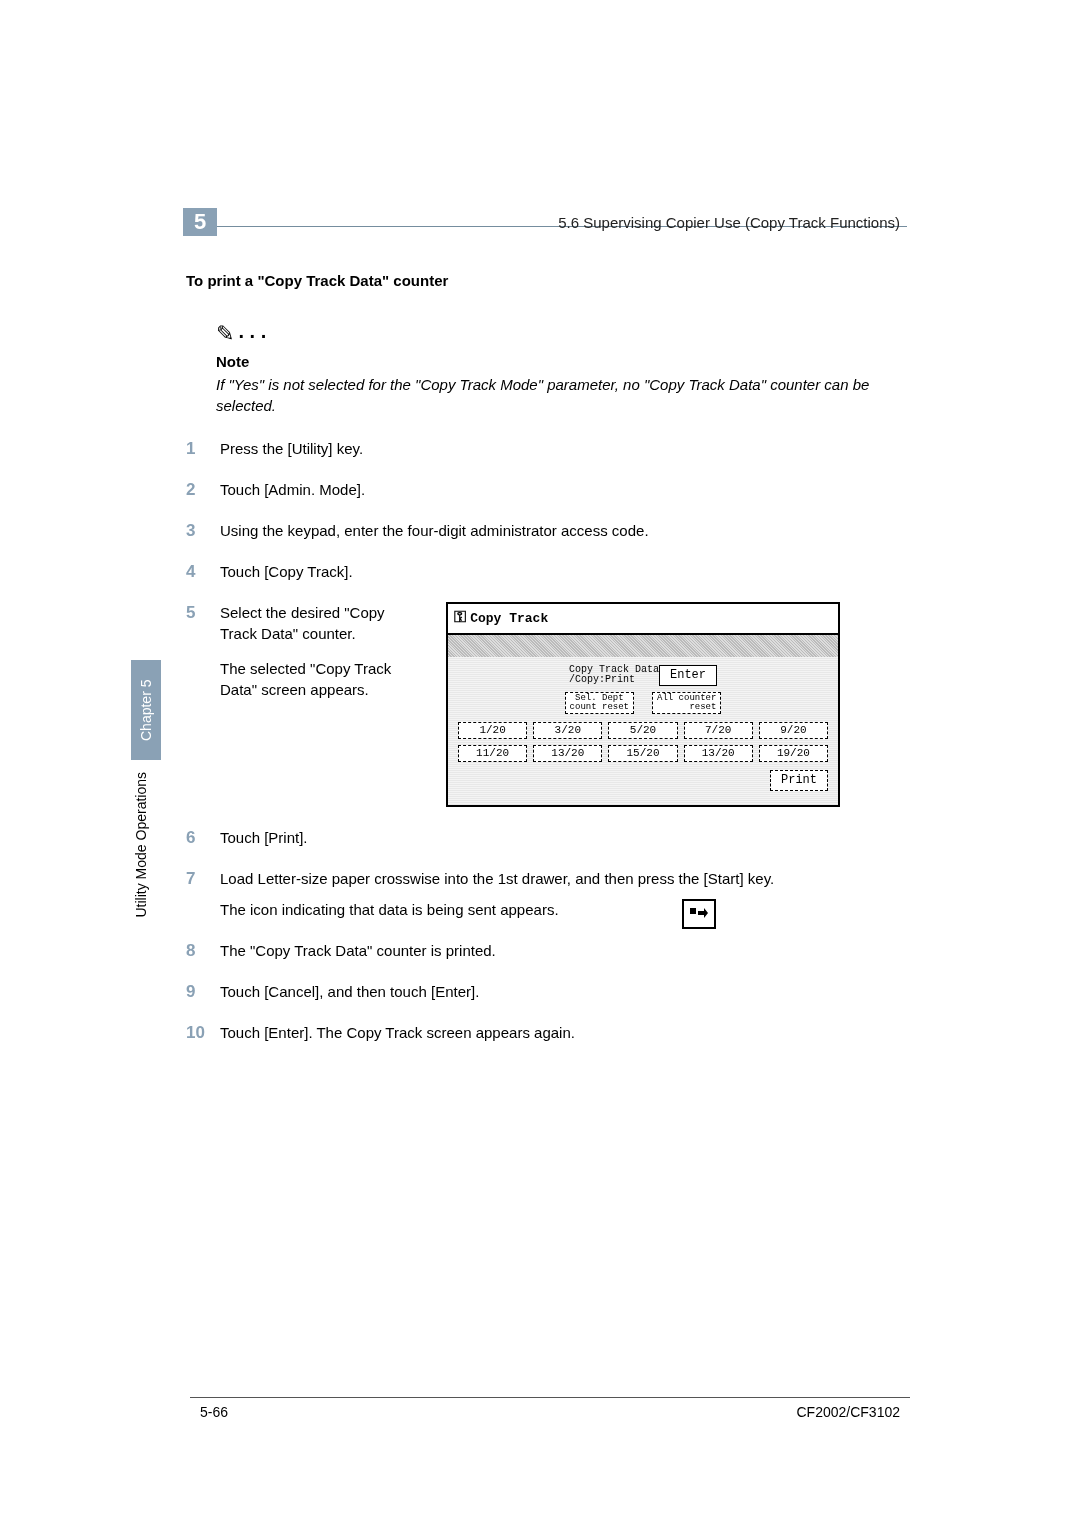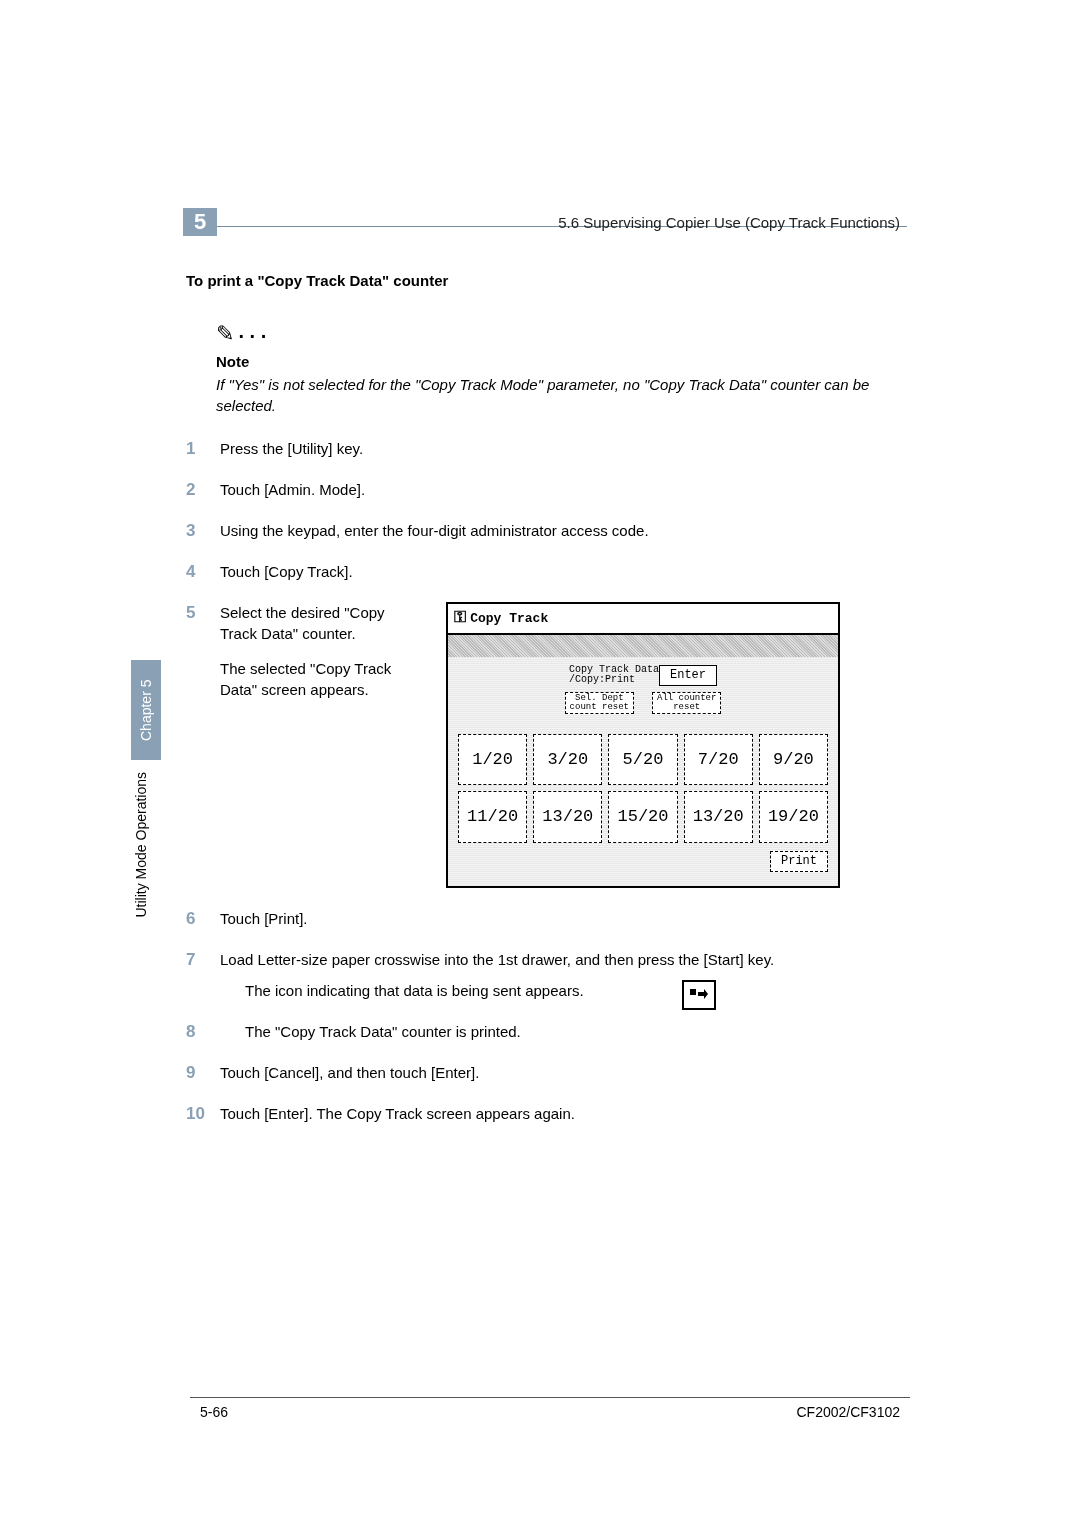--- a/index.html
+++ b/index.html
@@ -143,42 +143,42 @@
   .ct-enter {
     border:1px solid #000;
     background:#fff;
     padding:1px 10px;
     font-size:12px;
   }
   .ct-mid {
     display:flex;
     gap:18px;
     justify-content:center;
-    margin-bottom:18px;
+    margin-bottom:6px;
   }
   .ct-midbox {
     border:1px dashed #000;
     background:#fff;
     font-size:9px;
     padding:1px 4px;
     line-height:1;
     text-align:center;
   }
   .ct-grid {
     display:grid;
     grid-template-columns: repeat(5, 1fr);
     gap:6px;
     padding: 2px 4px 4px 4px;
   }
   .ct-cell {
     border:1px dashed #000;
     background:#fff;
     text-align:center;
-    padding:13px 0;
-    font-size:17px;
+    padding:0 0;
+    font-size:11px;
   }
   .ct-print-row {
     display:flex;
     justify-content:flex-end;
     padding:4px;
   }
   .ct-print {
     border:1px dashed #000;
     background:#fff;
     padding:1px 10px;
@@ -192,21 +192,21 @@
     width: 30px;
     height: 26px;
     border:2px solid #000;
     display:flex;
     align-items:center;
     justify-content:center;
     font-size:12px;
     font-family:"Courier New",monospace;
     font-weight:bold;
   }
-  .sub-line { margin-top: 10px; margin-left: 25px; }
+  .sub-line { margin-top: 10px; }
   .side-tab {
     position:absolute;
     left: 131px;
     top: 660px;
     width: 30px;
     height: 100px;
     background:#8aa1b5;
     color:#fff;
     font-size:14px;
     display:flex;
@@ -284,21 +284,21 @@
             <div class="ct-gray"></div>
             <div class="ct-body">
               <div class="ct-row1">
                 <div class="ct-title2" style="white-space:pre;">Copy Track Data
 /Copy:Print</div>
                 <div class="ct-enter">Enter</div>
               </div>
               <div class="ct-mid">
                 <div class="ct-midbox" style="white-space:pre;">Sel. Dept
 count reset</div>
-                <div class="ct-midbox" style="white-space:pre;">All counter
+                <div class="ct-midbox" style="white-space:pre;text-align:right;">All counter
 reset</div>
               </div>
               <div class="ct-grid">
                 <div class="ct-cell">1/20</div>
                 <div class="ct-cell">3/20</div>
                 <div class="ct-cell">5/20</div>
                 <div class="ct-cell">7/20</div>
                 <div class="ct-cell">9/20</div>
                 <div class="ct-cell">11/20</div>
                 <div class="ct-cell">13/20</div>

